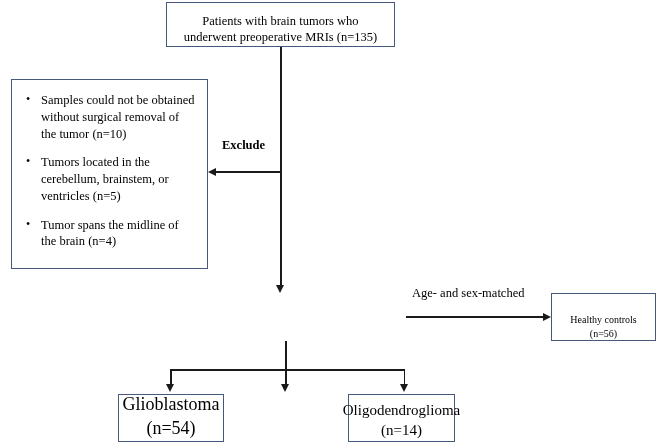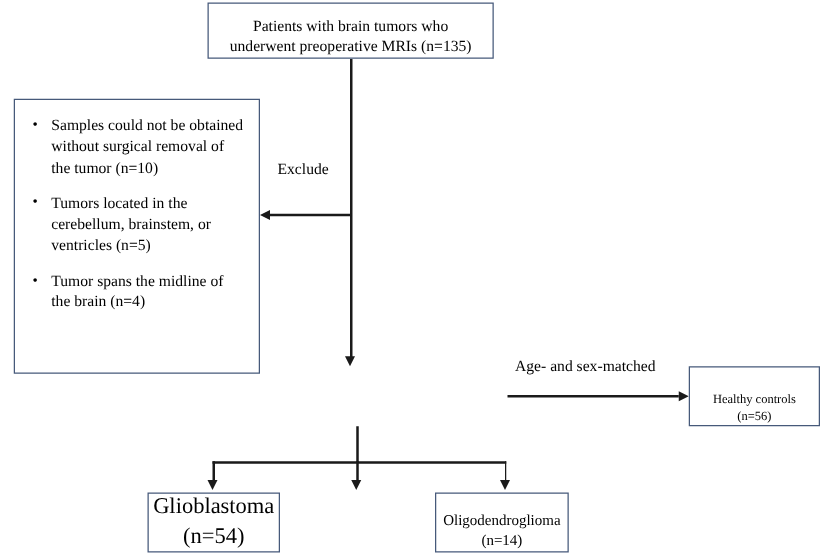--- a/index.html
+++ b/index.html
@@ -28,26 +28,26 @@
     line-height: 1.33;
   }
   .node-text {
     display: block;
     white-space: pre-line;
     padding: 0 4px;
   }
 
   
   #node-cohort   { left: 166px; top: 2px;   width: 229px; height: 45px;  font-size: 12.5px; }
-  #node-excluded { left: 11px;  top: 79px;  width: 197px; height: 220px; border-width: 1.5px; display: block; font-family: Liberation Serif, serif; }
+  #node-excluded { left: 11px;  top: 79px;  width: 197px; height: 190px; border-width: 1.5px; display: block; font-family: Liberation Serif, serif; }
   #node-glioma   { left: 166px; top: 293px; width: 240px; height: 48px;  font-size: 12.5px; }
   #node-healthy  { left: 551px; top: 293px; width: 105px; height: 48px;  font-size: 10px; }
   #node-gbm      { left: 118px; top: 394px; width: 106px; height: 48px;  font-size: 18px; }
   #node-astro    { left: 233px; top: 394px; width: 106px; height: 48px;  font-size: 12.5px; }
-  #node-oligo    { left: 348px; top: 394px; width: 107px; height: 48px;  font-size: 12px; }
+  #node-oligo    { left: 348px; top: 394px; width: 107px; height: 48px;  font-size: 15px; }
 
   
   .bullet-list {
     list-style: none;
     margin: 0;
     padding: 12px 10px 0 14px;
     font-size: 12.5px;
     line-height: 1.34;
   }
   .bullet-list li {
@@ -94,21 +94,21 @@
     border-bottom: 4.5px solid transparent;
     border-left: 8px solid #1a1a1a;
   }
 
   
   .edge-label {
     position: absolute;
     font-size: 12.5px;
     white-space: nowrap;
   }
-  #label-exclude  { left: 222px; top: 128px; }
+  #label-exclude  { left: 222px; top: 138px; font-weight: bold; }
   #label-matched  { left: 412px; top: 286px; }
 </style>
 </head>
 <body>
 
 <div id="flow-root">
 
   <div class="line-v" style="left:280px; top:47px; height:239px;"></div>
   <div class="arrow arrow-down" style="left:275.5px; top:285px;"></div>
 

